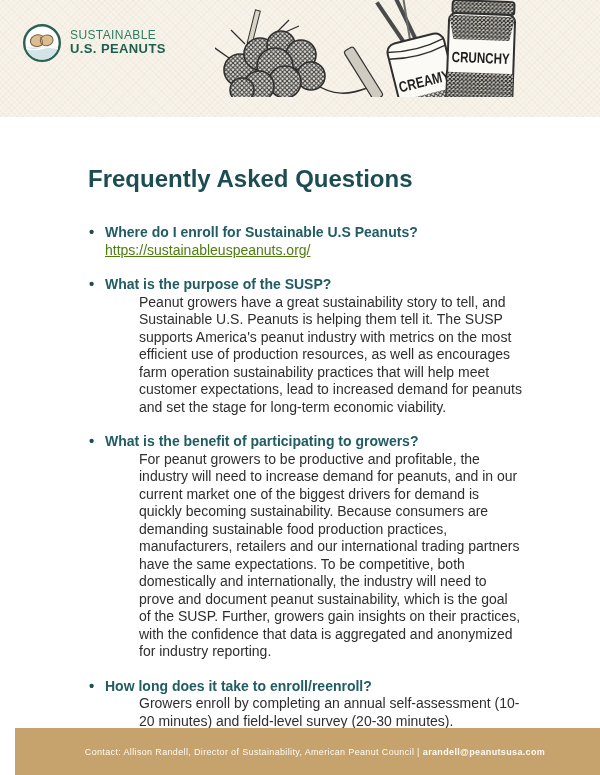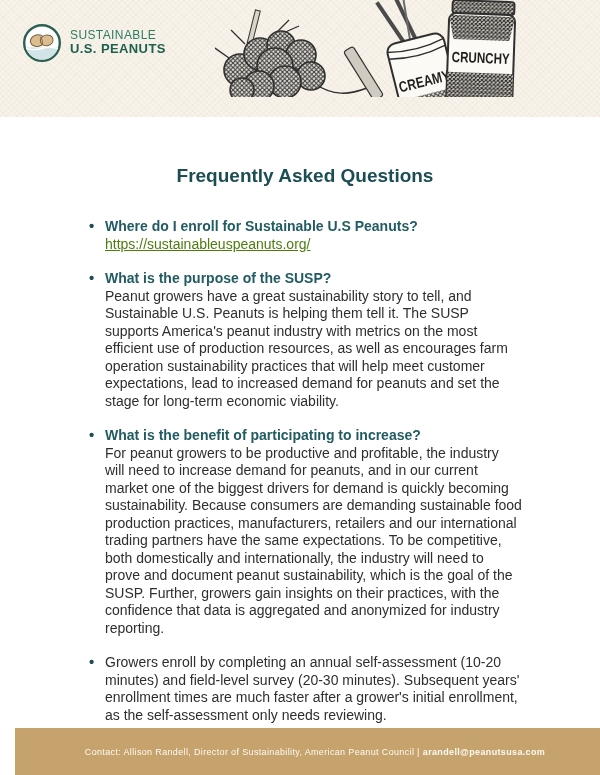--- a/index.html
+++ b/index.html
@@ -22,35 +22,35 @@
   .logo { position:absolute; left:22px; top:23px; display:flex; align-items:center; }
   .logo-mark { width:40px; height:40px; display:block; }
   .logo-text { margin-left:8px; line-height:1.12; }
   .logo-line1 { display:block; font-size:12px; letter-spacing:0.4px; color:#2e7c63; font-weight:400; }
   .logo-line2 { display:block; font-size:13px; letter-spacing:0.4px; color:#1d5f4e; font-weight:700; }
   .illustration { position:absolute; right:65px; top:0; width:320px; height:97px; }
   .jar-label { font-family:"Liberation Sans", sans-serif; font-weight:700; fill:#1f1f1f; }
   
   .main { padding:48px 78px 0 88px; }
   .page-title {
-    text-align:center; font-size:19px; font-weight:700; color:#1b4d53;
+    font-size:24px; font-weight:700; color:#1b4d53;
     margin-bottom:31px;
   }
   .faq { list-style:none; }
   .faq-item {
     position:relative; padding-left:17px; margin-bottom:17px;
     font-size:14px; line-height:17.5px; color:#2e2e2e;
   }
   .faq-item::before {
     content:"\2022"; position:absolute; left:1px; top:-1px;
     color:#1c4e54; font-size:15px; font-weight:700;
   }
   .faq-q { display:block; font-weight:700; color:#215c63; }
   .faq-link { display:inline-block; color:#4d7c0f; text-decoration:underline; }
-  .faq-a { display:block; }
+  .faq-a { display:block;margin-left:34px; }
   
   .footer {
     position:absolute; left:15px; bottom:0; width:100%; height:47px;
     background:#c6a26c; color:#fdfbf4;
     display:flex; align-items:center; justify-content:center;
     font-size:9px; letter-spacing:0.35px;
   }
   .footer b { font-weight:700; margin-left:3px; }
 </style>
 </head>
@@ -159,27 +159,28 @@
   </li>
 
   <li class="faq-item">
     <span class="faq-q">What is the purpose of the SUSP?</span>
 
     <span class="faq-a">Peanut growers have a great sustainability story to tell, and Sustainable U.S. Peanuts is helping them tell it. The SUSP supports America's peanut industry with metrics on the most efficient use of production resources, as well as encourages farm operation sustainability practices that will help meet customer expectations, lead to increased demand for peanuts and set the stage for long-term economic viability.</span>
 
   </li>
 
   <li class="faq-item">
-    <span class="faq-q">What is the benefit of participating to increase?</span>
+    <span class="faq-q">What is the benefit of participating to growers?</span>
 
     <span class="faq-a">For peanut growers to be productive and profitable, the industry will need to increase demand for peanuts, and in our current market one of the biggest drivers for demand is quickly becoming sustainability. Because consumers are demanding sustainable food production practices, manufacturers, retailers and our international trading partners have the same expectations. To be competitive, both domestically and internationally, the industry will need to prove and document peanut sustainability, which is the goal of the SUSP. Further, growers gain insights on their practices, with the confidence that data is aggregated and anonymized for industry reporting.</span>
 
   </li>
 
   <li class="faq-item">
+    <span class="faq-q">How long does it take to enroll/reenroll?</span>
 
     <span class="faq-a">Growers enroll by completing an annual self-assessment (10-20 minutes) and field-level survey (20-30 minutes). Subsequent years' enrollment times are much faster after a grower's initial enrollment, as the self-assessment only needs reviewing.</span>
 
   </li>
 
   <li class="faq-item">
     <span class="faq-q">How often will I need to re-enroll?</span>
 
     <span class="faq-a">Growers will need to reenroll their crop annually.</span>
 

